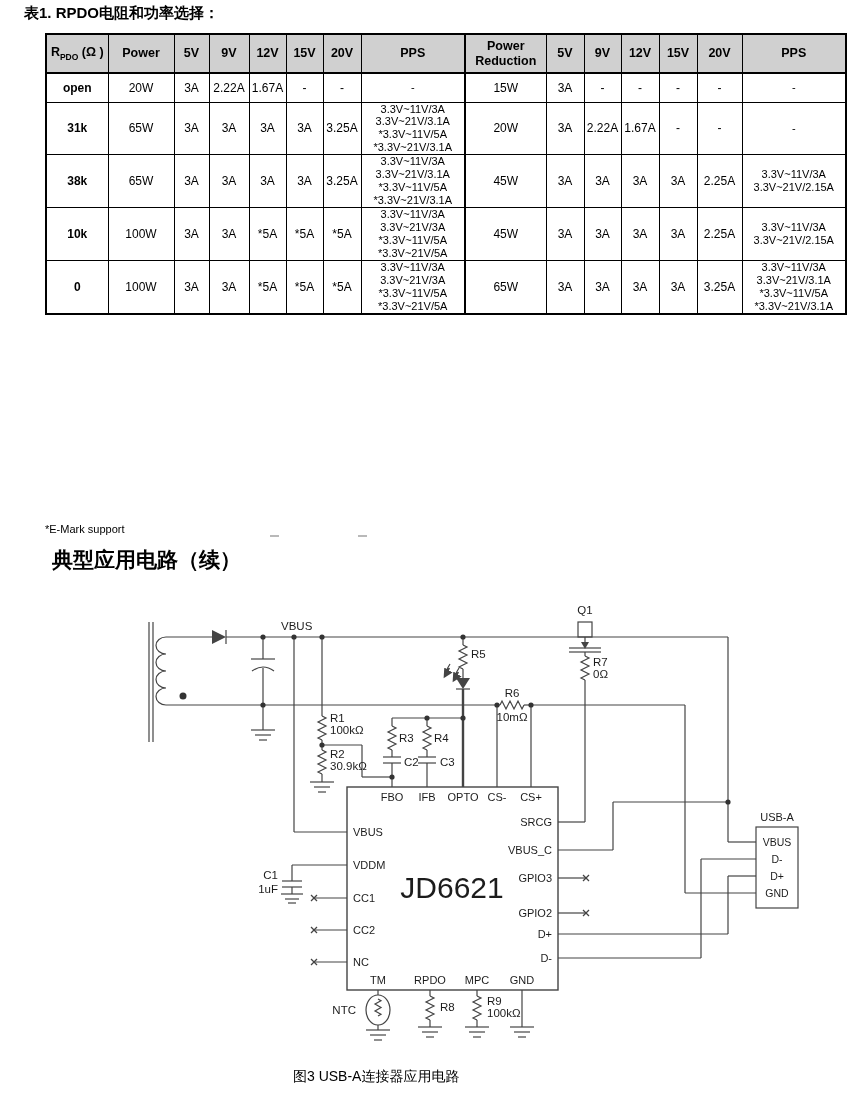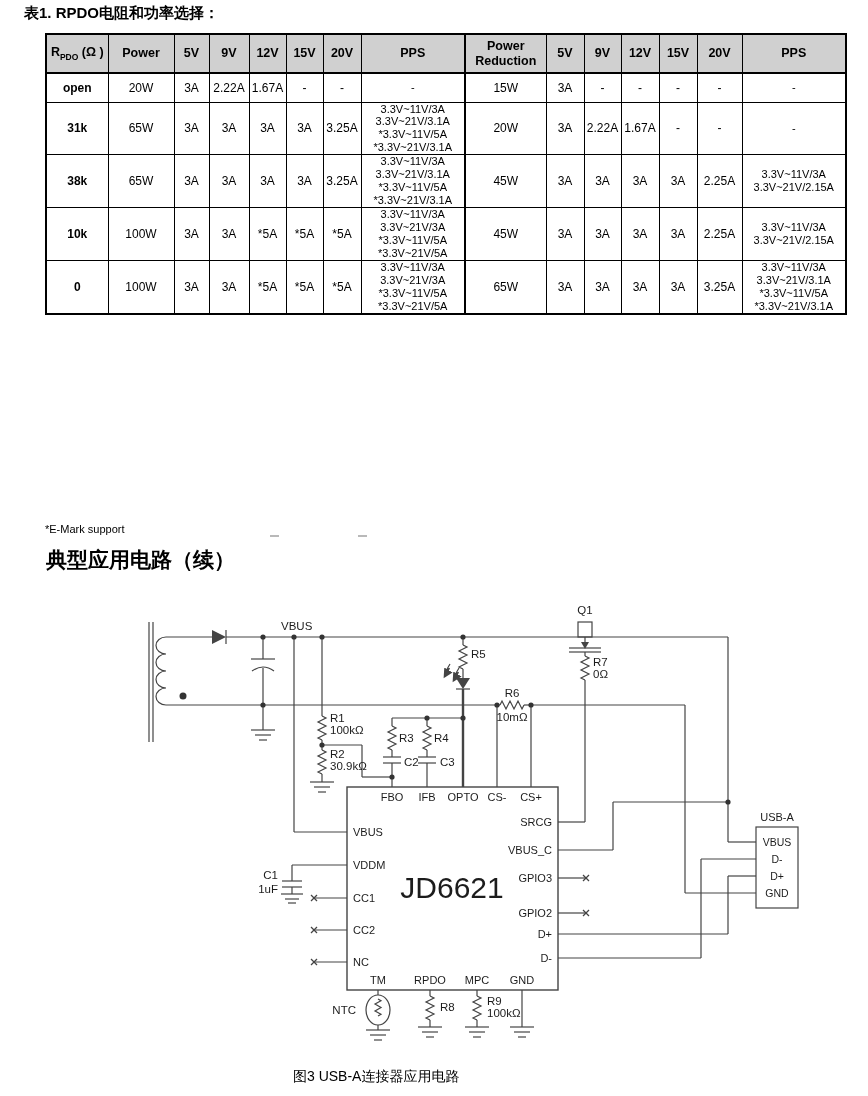--- a/index.html
+++ b/index.html
@@ -1,20 +1,20 @@
 <!DOCTYPE html>
 <html><head>
 <meta charset="utf-8">
 <style>
   html,body{margin:0;padding:0;}
   body{width:868px;height:1096px;background:#ffffff;position:relative;overflow:hidden;
        font-family:"Liberation Sans",sans-serif;color:#000;}
   .abs{position:absolute;}
   .doc-title{left:24px;top:4px;font-size:15px;font-weight:bold;}
-  .section-heading{left:46px;top:546px;font-size:21px;font-weight:bold;}
+  .section-heading{left:52px;top:546px;font-size:21px;font-weight:bold;}
   .footnote{left:45px;top:511px;font-size:11px;margin-top:12px;}
   .fig-caption{left:293px;top:1068px;font-size:14px;}
   .artifact{height:2px;width:9px;background:#b9b9b9;top:535px;}
   table.rpdo{position:absolute;left:45px;top:33px;width:800px;border-collapse:collapse;
        table-layout:fixed;border:2.5px solid #000;font-size:12px;}
   table.rpdo td, table.rpdo th{border:1px solid #000;text-align:center;vertical-align:middle;
        padding:0 1px;line-height:1.18;overflow:hidden;}
   table.rpdo thead th{background:#d0d0d0;font-weight:bold;font-size:12.5px;
        border-bottom:2px solid #000;height:37px;}
   table.rpdo th sub{font-size:8.5px;}

